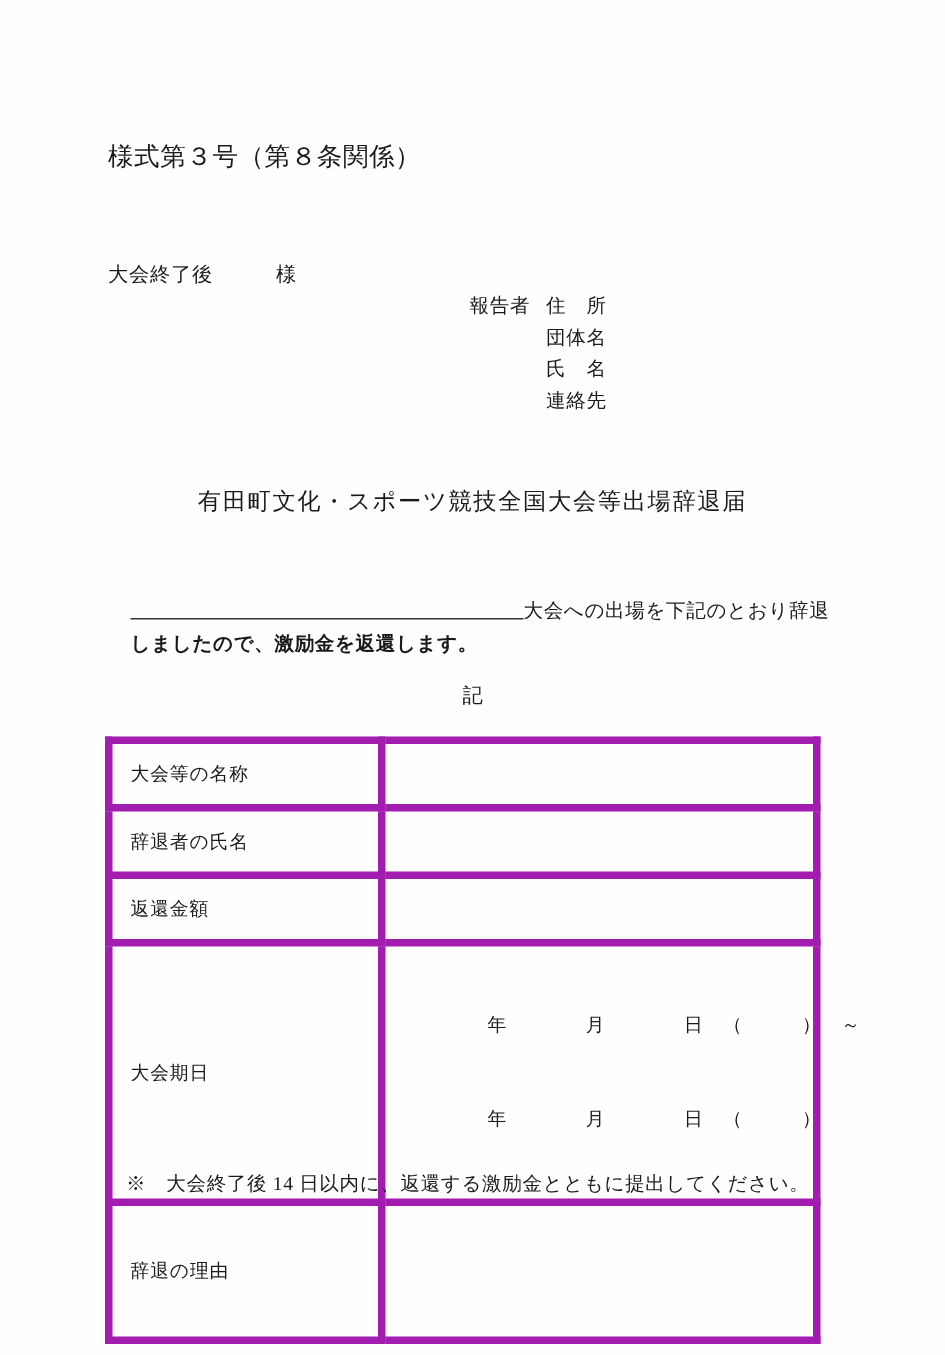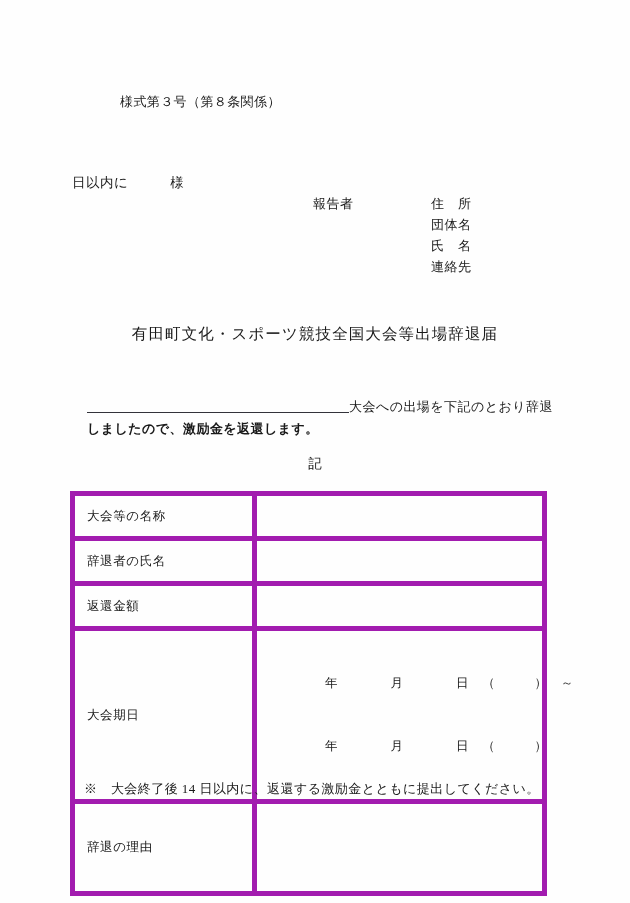--- a/index.html
+++ b/index.html
@@ -21,23 +21,22 @@
     background: #fefefe;
   }
 
   
   .abs { position: absolute; white-space: pre; }
 
   
   .form-no {
     left: 72px;
     top: 93px;
-    font-size: 13px;
+    font-size: 17px;
     letter-spacing: 0.4px;
-    margin-left: 48px;
   }
   .date-line {
     left: 430px;
     top: 134px;
     font-size: 13px;
     letter-spacing: 0.4px;
   }
   .addressee {
     left: 72px;
     top: 174px;
@@ -47,27 +46,27 @@
 
   
   .reporter {
     position: absolute;
     left: 313px;
     top: 193px;
     font-size: 13px;
     letter-spacing: 0.5px;
     line-height: 21px;
   }
-  .reporter-row { display: flex; white-space: pre; gap: 48px; }
+  .reporter-row { display: flex; white-space: pre; }
   .reporter-label {
     width: 51px;
     display: inline-block;
     text-align: left;
   }
-  .reporter-value { display: inline-block; margin-left: 19px; }
+  .reporter-value { display: inline-block; }
 
   
   .doc-title {
     position: absolute;
     left: 0;
     right: 0;
     top: 324px;
     text-align: center;
     font-size: 15.5px;
     letter-spacing: 1.1px;
@@ -142,21 +141,21 @@
   }
 </style>
 </head>
 <body>
 
 <div class="page">
 
   <div class="abs form-no">様式第３号（第８条関係）</div>
 
 
-  <div class="abs addressee">日以内に　　　様</div>
+  <div class="abs addressee">大会終了後　　　様</div>
 
   <div class="reporter">
     <div class="reporter-row">
       <span class="reporter-label">報告者</span>
       <span class="reporter-value">住　所</span>
     </div>
     <div class="reporter-row">
       <span class="reporter-label"></span>
       <span class="reporter-value">団体名</span>
     </div>

